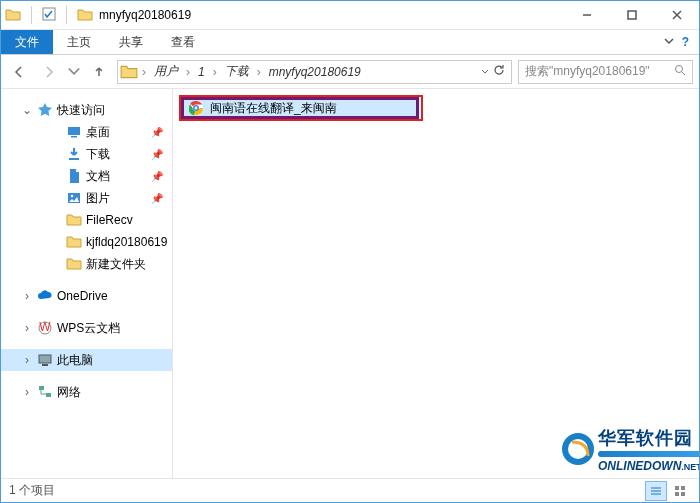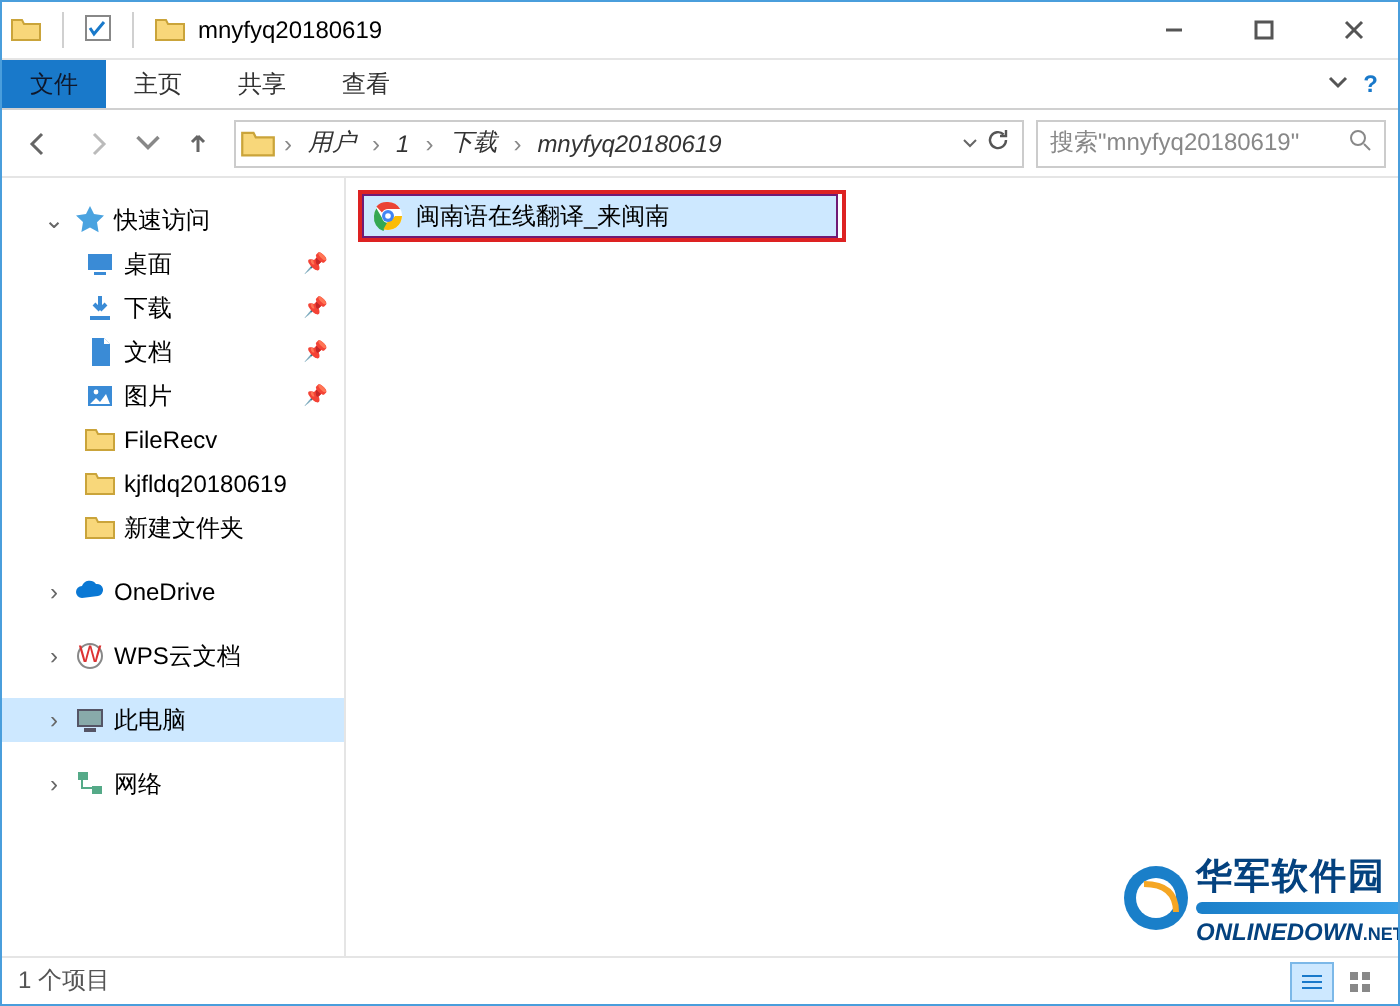--- a/index.html
+++ b/index.html
@@ -12,21 +12,21 @@
 .titlebar .sep { width: 1px; height: 18px; background: #d0d0d0; margin: 0 6px; }
 .titlebar .title-icon { width: 16px; height: 16px; margin-right: 6px; }
 .titlebar .title-text { flex: 0 0 auto; }
 .titlebar .spacer { flex: 1; }
 .win-controls { display: flex; height: 100%; }
 .win-controls .btn { width: 45px; height: 100%; display: flex; align-items: center; justify-content: center; }
 .win-controls .btn svg { width: 10px; height: 10px; }
 
 
 .ribbon { height: 25px; display: flex; align-items: stretch; border-bottom: 1px solid #d0d0d0; background: #fff; }
-.ribbon .file-tab { background: #1979ca; color: #0f172a; padding: 0 14px; display: flex; align-items: center; }
+.ribbon .file-tab { background: #1979ca; color: #ffffff; padding: 0 14px; display: flex; align-items: center; }
 .ribbon .tab { padding: 0 14px; display: flex; align-items: center; color: #333; }
 .ribbon .expand { margin-left: auto; display: flex; align-items: center; padding: 0 10px; gap: 8px; }
 
 
 .addr-row { height: 34px; display: flex; align-items: center; padding: 4px 6px; gap: 6px; background: #fff; border-bottom: 1px solid #e5e5e5;}
 .nav-btn { width: 24px; height: 24px; display: flex; align-items: center; justify-content: center; border-radius: 2px; }
 .nav-btn svg { width: 14px; height: 14px; }
 .breadcrumb { flex: 1; height: 24px; border: 1px solid #cccccc; display: flex; align-items: center; padding: 0 2px; background: #fff; }
 .breadcrumb .bc-ico { width: 18px; height: 18px; margin-right: 2px; }
 .breadcrumb .crumb { padding: 0 6px; color: #333; font-style: italic; }
@@ -36,30 +36,30 @@
 .searchbox .sicon { margin-left: auto; }
 
 
 .body { display: flex; height: calc(503px - 29px - 25px - 34px - 24px - 2px); }
 
 
 .navpane { width: 172px; border-right: 1px solid #e5e5e5; padding: 10px 0 0 0; overflow: hidden; background: #fff;}
 .navpane .item { display: flex; align-items: center; height: 22px; padding-left: 6px; gap: 4px; white-space: nowrap; }
 .navpane .item.selected { background: #cde8ff; }
 .navpane .indent-1 { padding-left: 20px; }
-.navpane .indent-2 { padding-left: 25px; }
+.navpane .indent-2 { padding-left: 49px; }
 .navpane .exp { width: 12px; display:inline-flex; justify-content:center; color:#666; }
 .navpane .noexp { width: 12px; }
 .navpane .ic { width: 16px; height: 16px; display:inline-flex; align-items:center; justify-content:center; }
 .navpane .pin { margin-left: auto; margin-right: 8px; color: #555; font-size: 10px; }
 .navpane .gap { height: 10px; }
 
 
 .content { flex: 1; padding: 8px; background: #fff; position: relative;}
-.file-item { display: inline-flex; align-items: center; height: 22px; width: 238px; padding: 0 4px; background: #cde8ff; border: 1px solid #701a75; gap: 6px; }
+.file-item { display: inline-flex; align-items: center; height: 22px; width: 238px; padding: 0 4px; background: #cde8ff; border: 3px solid #701a75; gap: 6px; }
 .file-item .fico { width: 16px; height: 16px; }
 .highlight-box { position:absolute; border: 2px solid #d22; pointer-events:none; }
 
 
 .statusbar { height: 24px; border-top: 1px solid #e5e5e5; display: flex; align-items: center; padding: 0 8px; color: #555; background: #fff;}
 .statusbar .views { margin-left: auto; display:flex; gap:2px;}
 .statusbar .vbtn { width:22px; height:20px; border:1px solid transparent; display:flex; align-items:center; justify-content:center;}
 .statusbar .vbtn.active { background:#cde8ff; border-color:#7cb8e8;}
 
 

